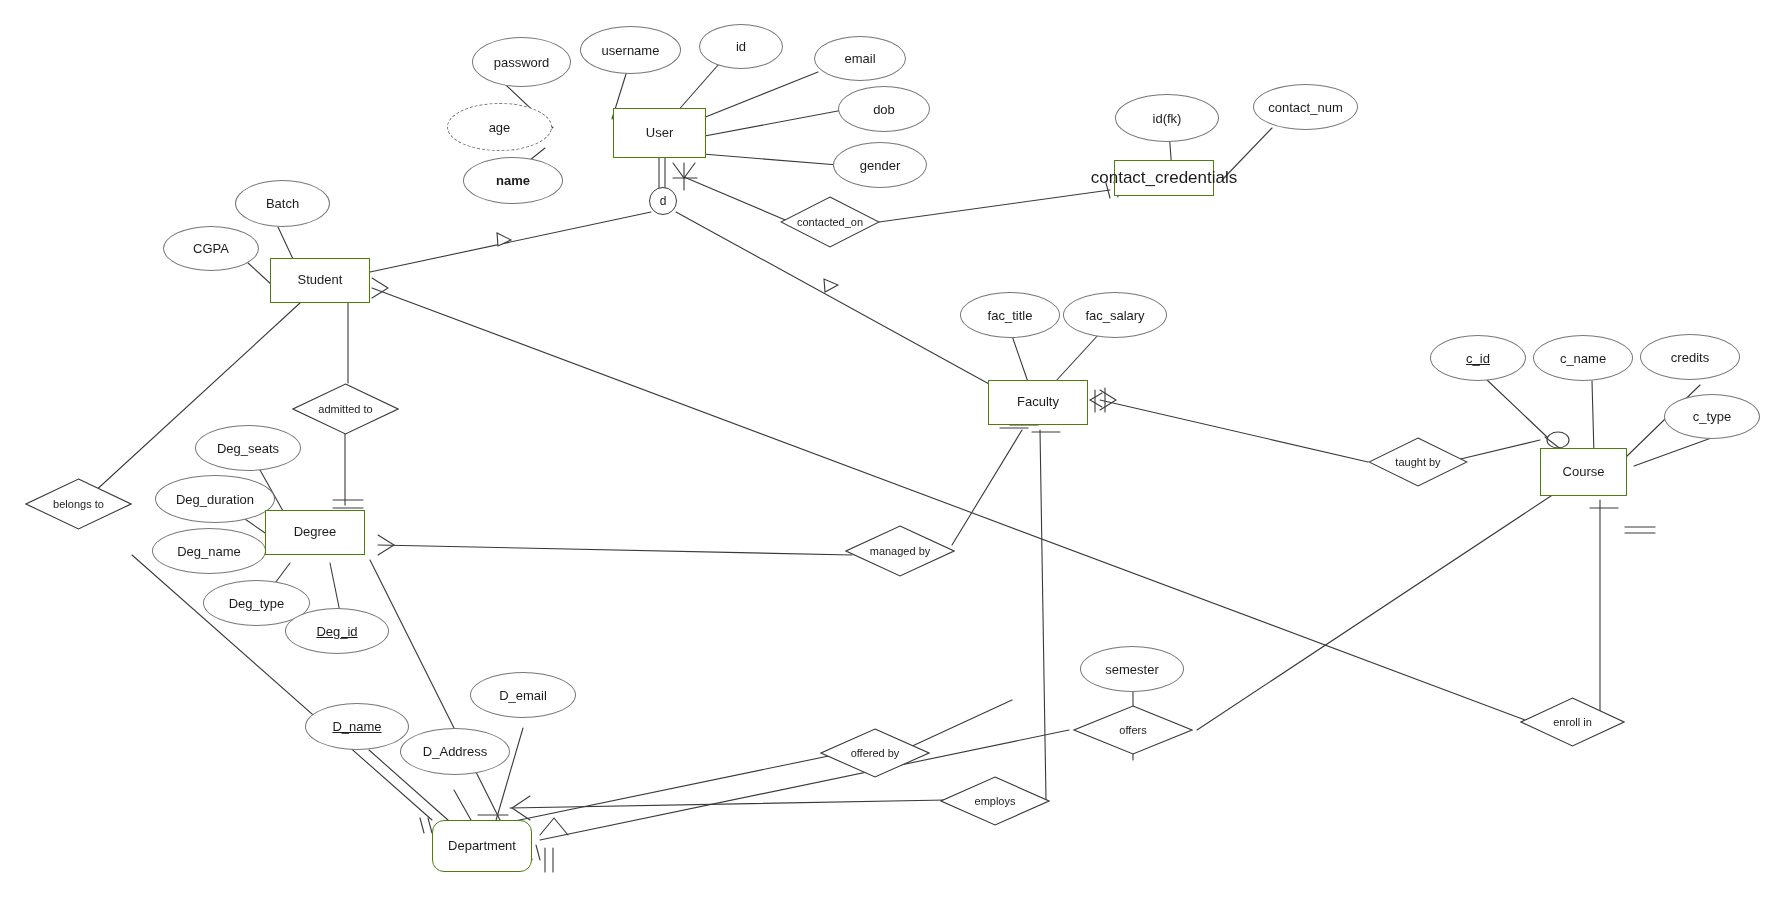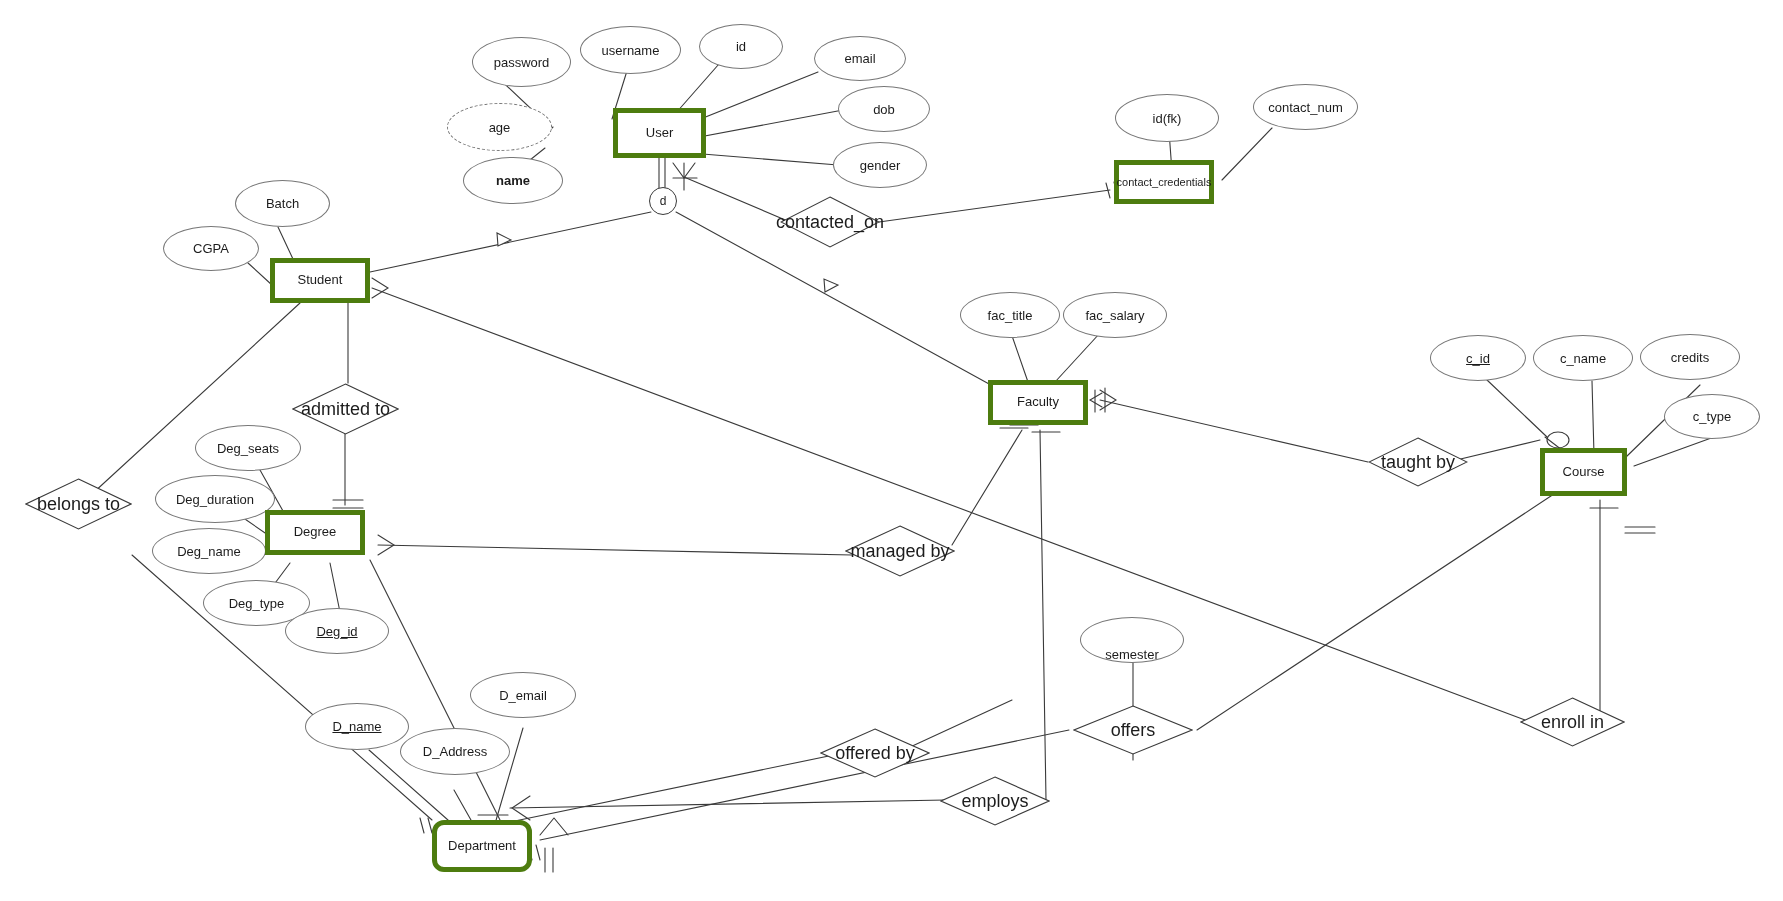--- a/index.html
+++ b/index.html
@@ -3,33 +3,33 @@
 <meta charset="utf-8">
 <title>ER Diagram</title>
 <style>
   html,body{margin:0;padding:0;background:#ffffff;}
   body{width:1783px;height:901px;overflow:hidden;
        font-family:"Liberation Sans","DejaVu Sans",sans-serif;}
   #canvas{position:relative;width:1783px;height:901px;background:#fff;}
   svg#wires{position:absolute;left:0;top:0;width:1783px;height:901px;}
 
   
-  .entity{position:absolute;background:#fff;border:5px solid #4d7c0f;
+  .entity{position:absolute;background:#fff;border:1px solid #4d7c0f;
           display:flex;align-items:center;justify-content:center;text-align:center;
           font-size:13px;color:#1c1c1c;line-height:1.15;box-sizing:border-box;z-index:5;}
   .attr{position:absolute;background:#fff;border:1px solid #777;border-radius:50%;
         display:flex;align-items:center;justify-content:center;text-align:center;
         font-size:13px;color:#1c1c1c;box-sizing:border-box;z-index:4;}
   .attr.derived{border-style:dashed;border-color:#777;}
   .attr .pk{text-decoration:underline;}
   .rel{position:absolute;z-index:4;}
   .rel .dia{position:absolute;left:0;top:0;width:100%;height:100%;}
   .rel .lbl{position:absolute;left:0;top:0;width:100%;height:100%;
             display:flex;align-items:center;justify-content:center;
-            font-size:18px;color:#1c1c1c;text-align:center;white-space:nowrap;}
+            font-size:11px;color:#1c1c1c;text-align:center;white-space:nowrap;}
   .spec{position:absolute;width:26px;height:26px;border:1px solid #3a3a3a;border-radius:50%;
         background:#fff;display:flex;align-items:center;justify-content:center;
         font-size:12px;color:#1c1c1c;z-index:6;}
 </style>
 </head>
 <body>
 
 <div id="canvas">
 
   <svg id="wires" viewBox="0 0 1783 901" xmlns="http://www.w3.org/2000/svg">
@@ -147,21 +147,21 @@
       <line x1="1000" y1="428" x2="1028" y2="428"></line>
       <path d="M 1102 393 L 1090 400 L 1102 407" fill="none"></path>
       <line x1="1095" y1="390" x2="1095" y2="412"></line>
     </g>
   </svg>
 
   <div class="entity" style="left:613px;top:108px;width:93px;height:50px;">
     <span>User</span>
   </div>
 
-  <div class="entity" style="left:1114px;top:160px;width:100px;height:44px;font-size:11px;padding:0 2px;">
+  <div class="entity" style="left:1114px;top:160px;width:100px;height:36px;font-size:17px;padding:0 2px;">
     <span>contact_credentials</span>
   </div>
 
   <div class="entity" style="left:270px;top:258px;width:100px;height:45px;">
     <span>Student</span>
   </div>
 
   <div class="entity" style="left:988px;top:380px;width:100px;height:45px;">
     <span>Faculty</span>
   </div>
@@ -279,21 +279,21 @@
     </div>
 
   <div class="attr" style="left:400px;top:728px;width:110px;height:47px;">
     <span>D_Address</span>
     </div>
 
   <div class="attr" style="left:470px;top:672px;width:106px;height:46px;">
     <span>D_email</span>
     </div>
 
-  <div class="attr" style="left:1080px;top:617px;width:104px;height:46px;align-items:flex-end;">
+  <div class="attr" style="left:1080px;top:646px;width:104px;height:46px;">
     <span>semester</span>
     </div>
 
   <div class="rel" style="left:780px;top:196px;width:100px;height:52px;">
     <svg class="dia" viewBox="0 0 100 52" xmlns="http://www.w3.org/2000/svg">
       <polygon points="50,1 99,26 50,51 1,26" fill="#fff" stroke="#3a3a3a" stroke-width="1.1"></polygon>
       </svg>
     <div class="lbl">contacted_on</div>
   </div>
 

